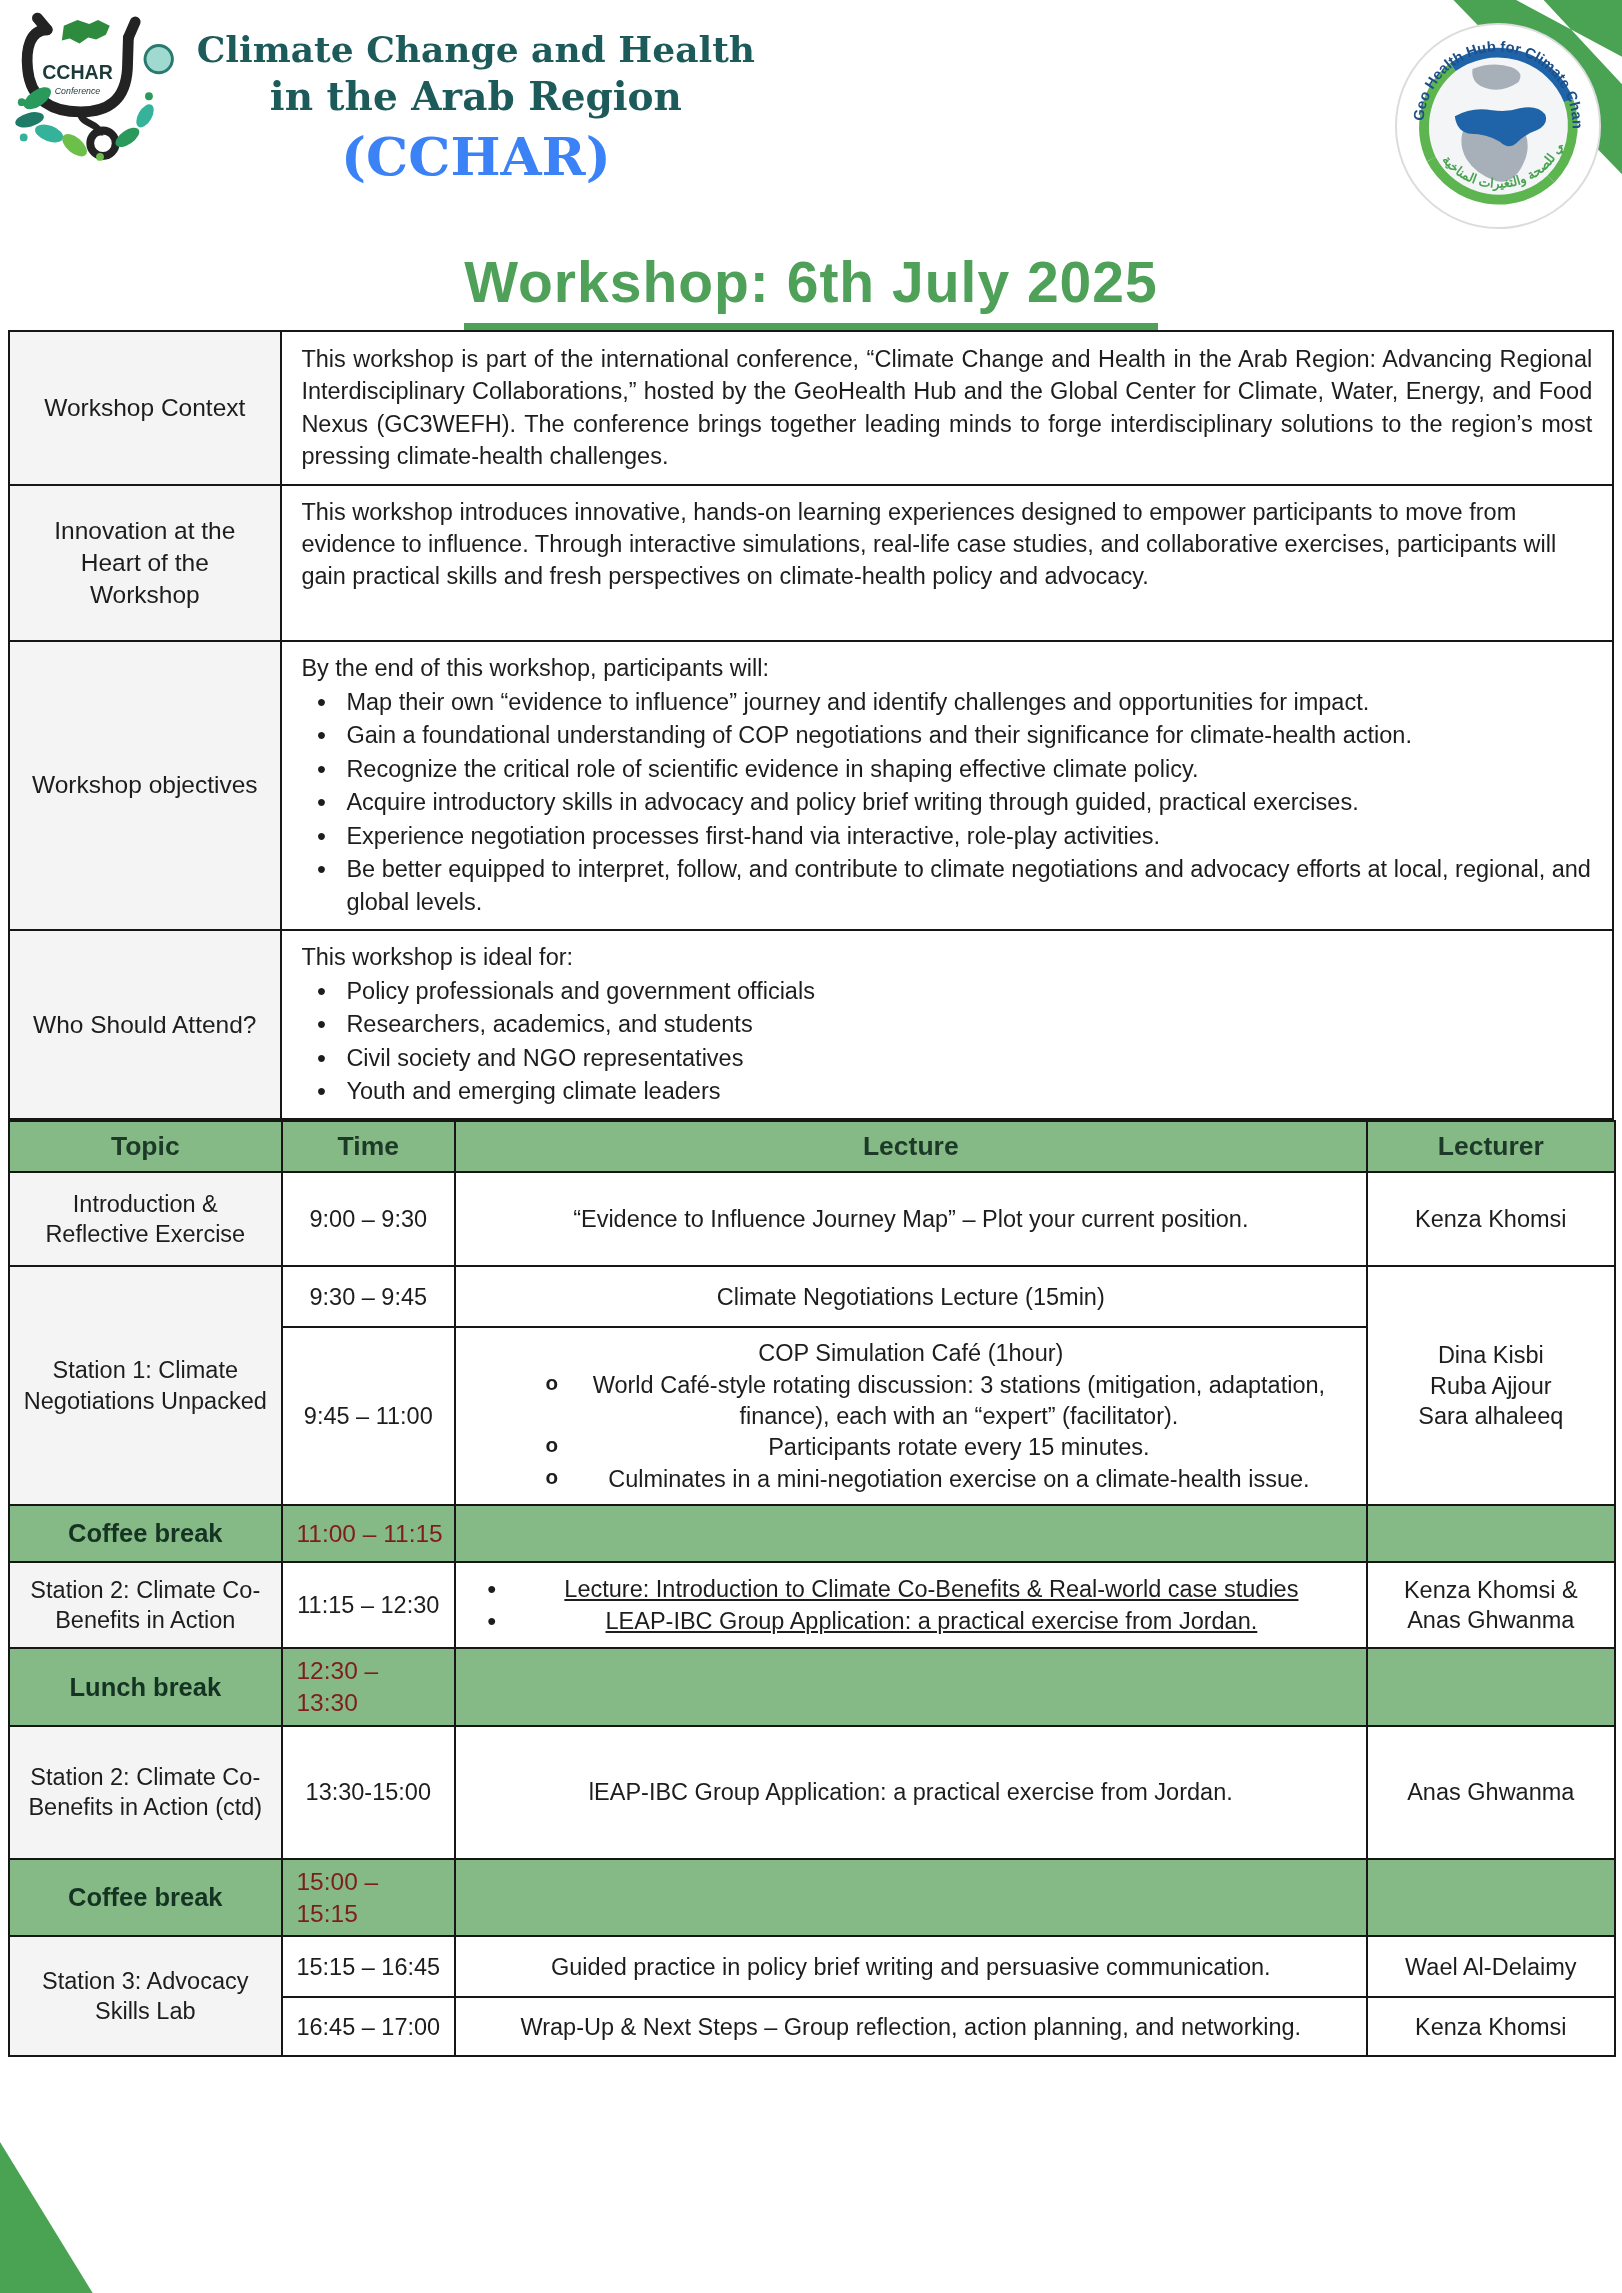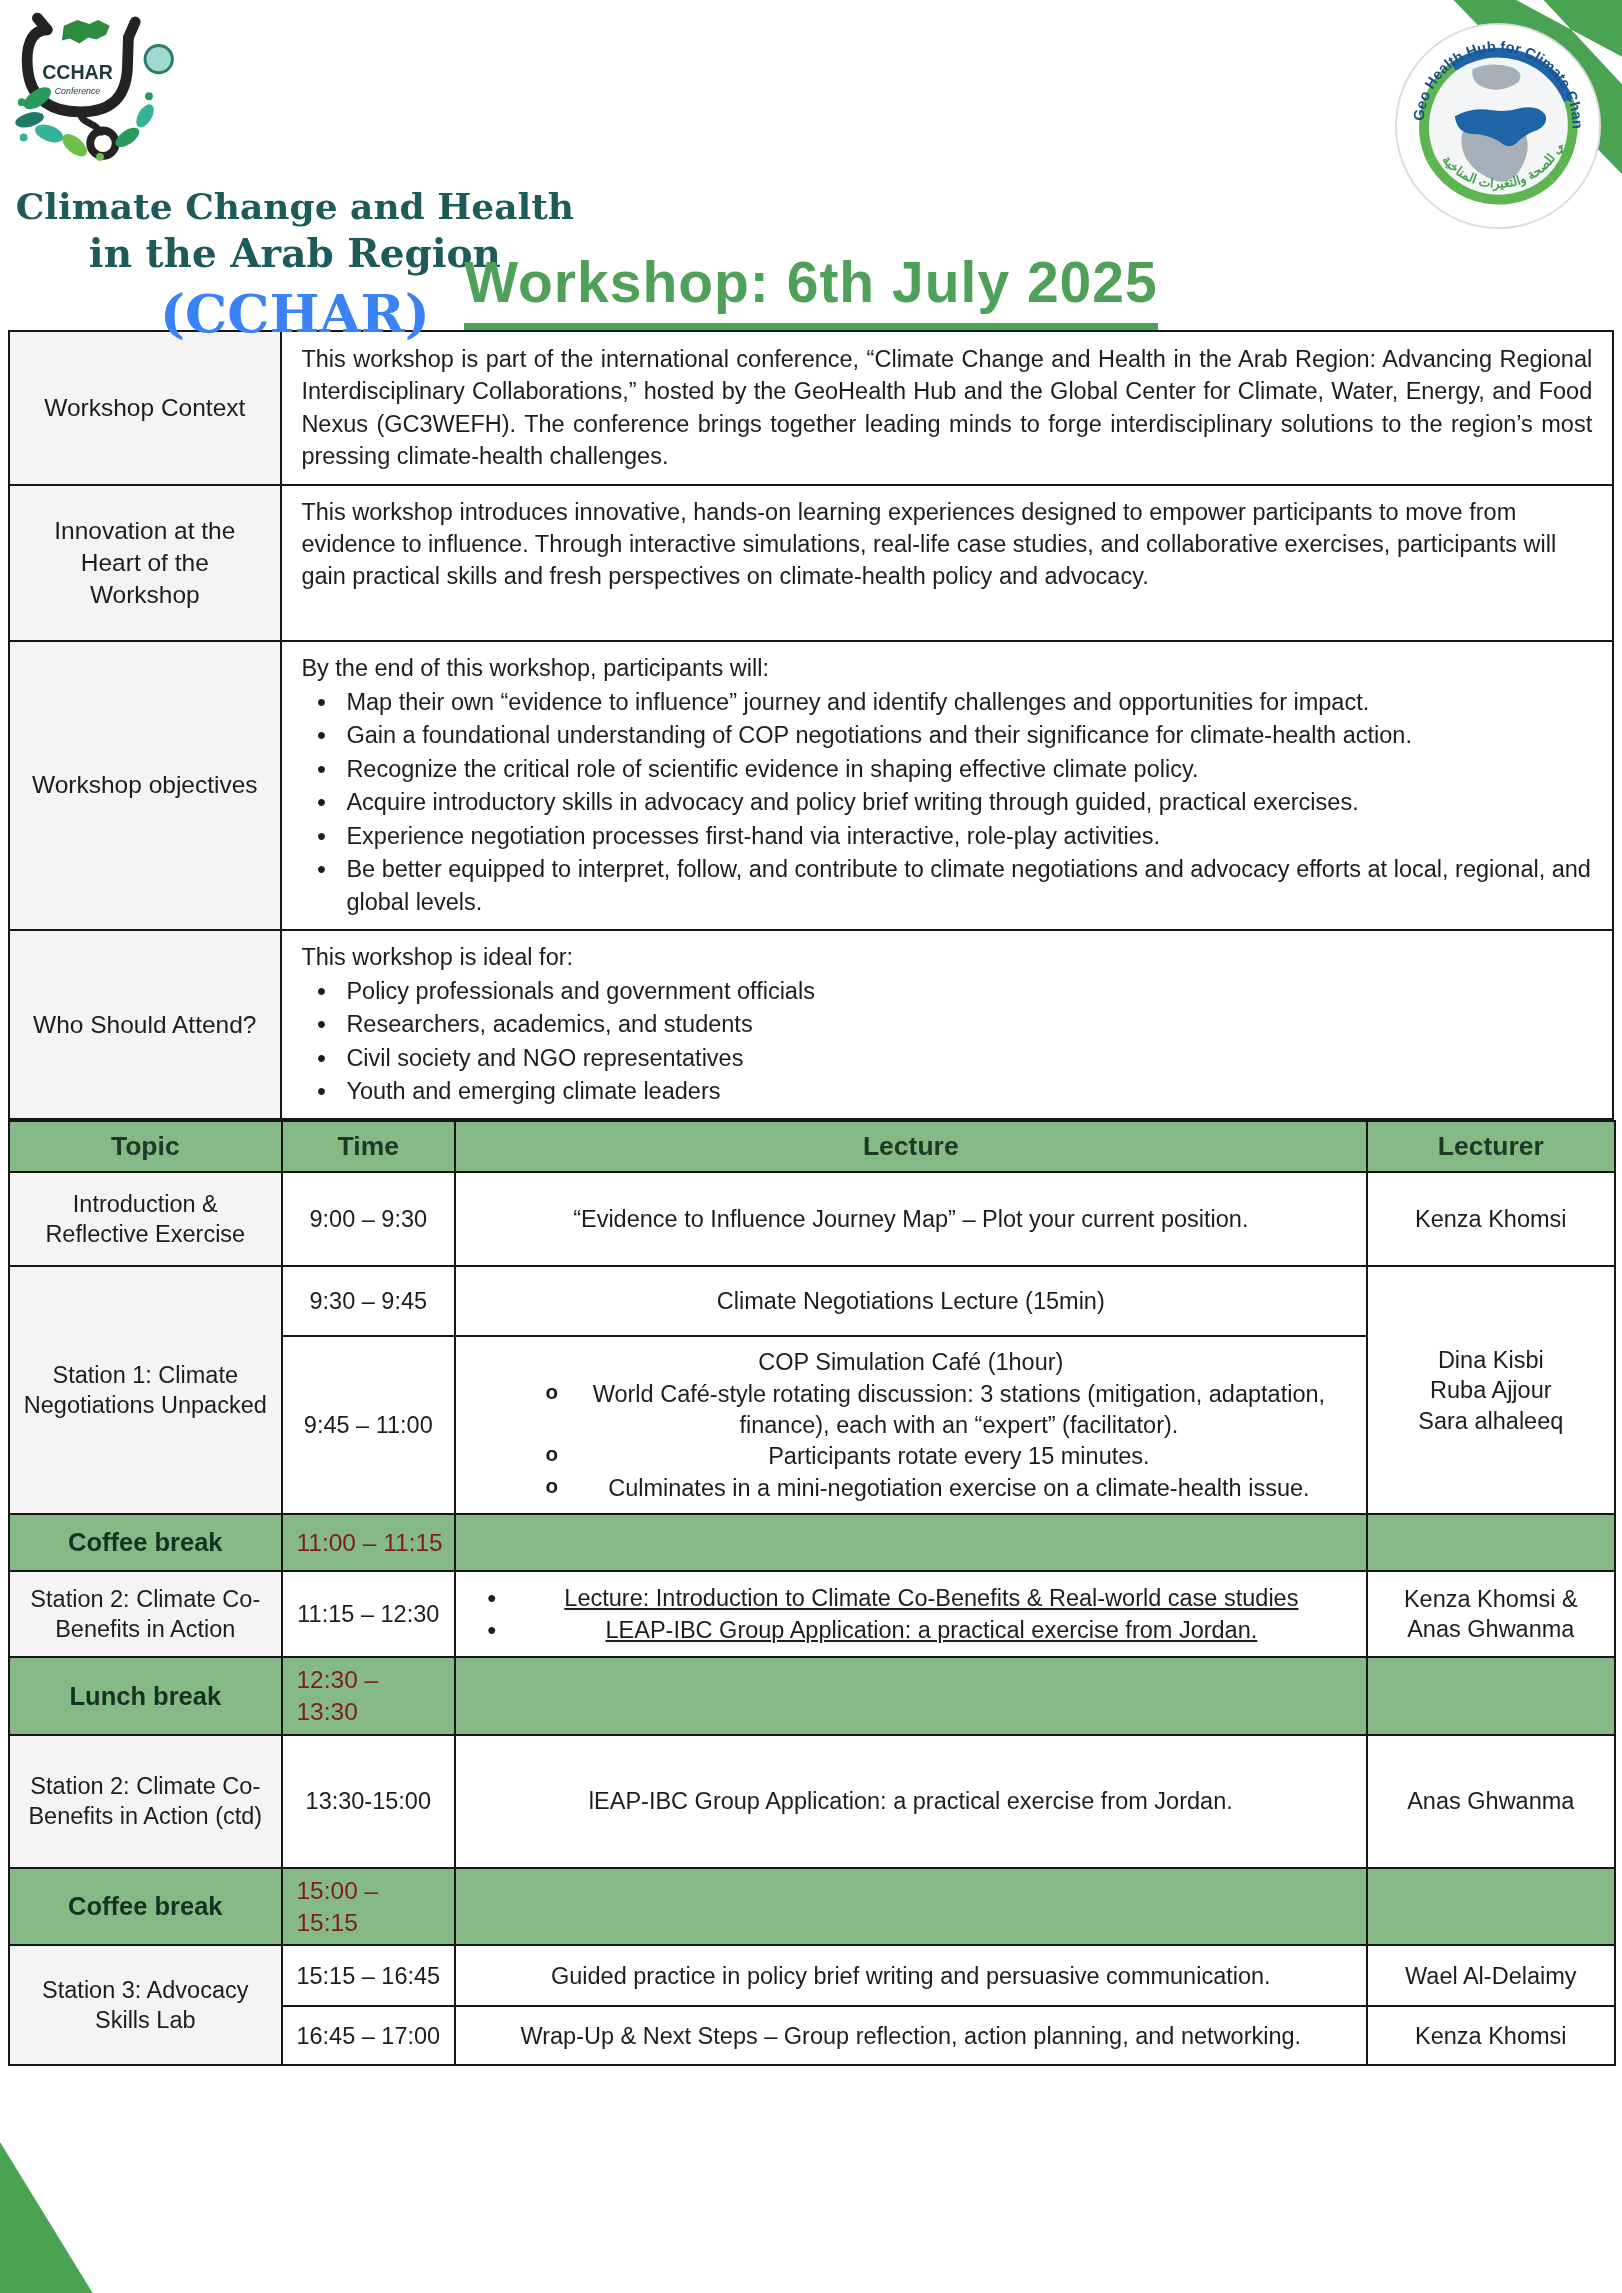--- a/index.html
+++ b/index.html
@@ -9,21 +9,21 @@
     background:#ffffff;
     font-family:"Liberation Sans", sans-serif;
     color:#1d1d1f;
     overflow:hidden;
   }
   
   .corner-tr{position:absolute;top:0;right:0;width:196px;height:186px;z-index:1;}
   .corner-bl{position:absolute;left:0;bottom:0;width:108px;height:157px;z-index:1;}
   
   .header{position:relative;height:240px;z-index:2;}
-  .logo-left{position:absolute;left:9.8px;top:7.8px;display:flex;align-items:flex-start;flex-direction:column;}
+  .logo-left{position:absolute;left:9.8px;top:7.8px;display:flex;align-items:flex-start;}
   .logo-left-art{width:181px;height:157px;}
   .logo-left-text{margin-left:5.9px;padding-top:19.6px;text-align:center;
     font-family:"DejaVu Serif", serif;font-weight:bold;color:#1d5b5b;line-height:1.25;}
   .logo-line1{font-size:36px;letter-spacing:0px;}
   .logo-line2{font-size:39px;}
   .logo-line3{font-size:53px;color:#3b82f6;margin-top:2px;}
   .logo-right{position:absolute;right:19.6px;top:21.6px;width:208px;height:208px;}
   
   .title-wrap{text-align:center;margin-top:9px;position:relative;z-index:2;}
   .page-title{
@@ -59,21 +59,21 @@
   .sch-table td{font-size:23.5px;line-height:1.3;padding:5.9px 9.8px;text-align:center;}
   .col-topic{width:273px;}
   .col-time{width:173px;}
   .col-lecture{width:912px;}
   .col-lecturer{width:248px;}
   .sch-table td.topic{background:#f4f4f4;}
   tr.break-row td{background:#85b985;height:57px;}
   tr.break-row td.b-topic{color:#143322;font-weight:bold;font-size:25.5px;}
   tr.break-row td.b-time{color:#7f1d1d;text-align:left;padding-left:13.7px;font-size:24.5px;}
   .r-intro td{height:94px;}
-  .r-s1a td{height:70px;}
+  .r-s1a td{height:61px;}
   .r-s1b td{height:178px;}
   .r-s2 td{height:86px;}
   .r-s2c td{height:133px;}
   .r-s3a td{height:61px;}
   .r-s3b td{height:59px;}
   ul.sub-list{list-style:none;margin:2px 0 0 0;padding:0;}
   li.sub-item{position:relative;text-align:center;padding:0 11.8px 0 108px;margin:1px 0;}
   li.sub-item::before{content:"o";position:absolute;left:80px;top:0;font-weight:bold;font-size:20.6px;}
   ul.dot-list{list-style:none;margin:0;padding:0;text-decoration:underline;}
   li.dot-item{position:relative;text-align:center;padding:0 11.8px 0 53px;margin:1px 0;}

